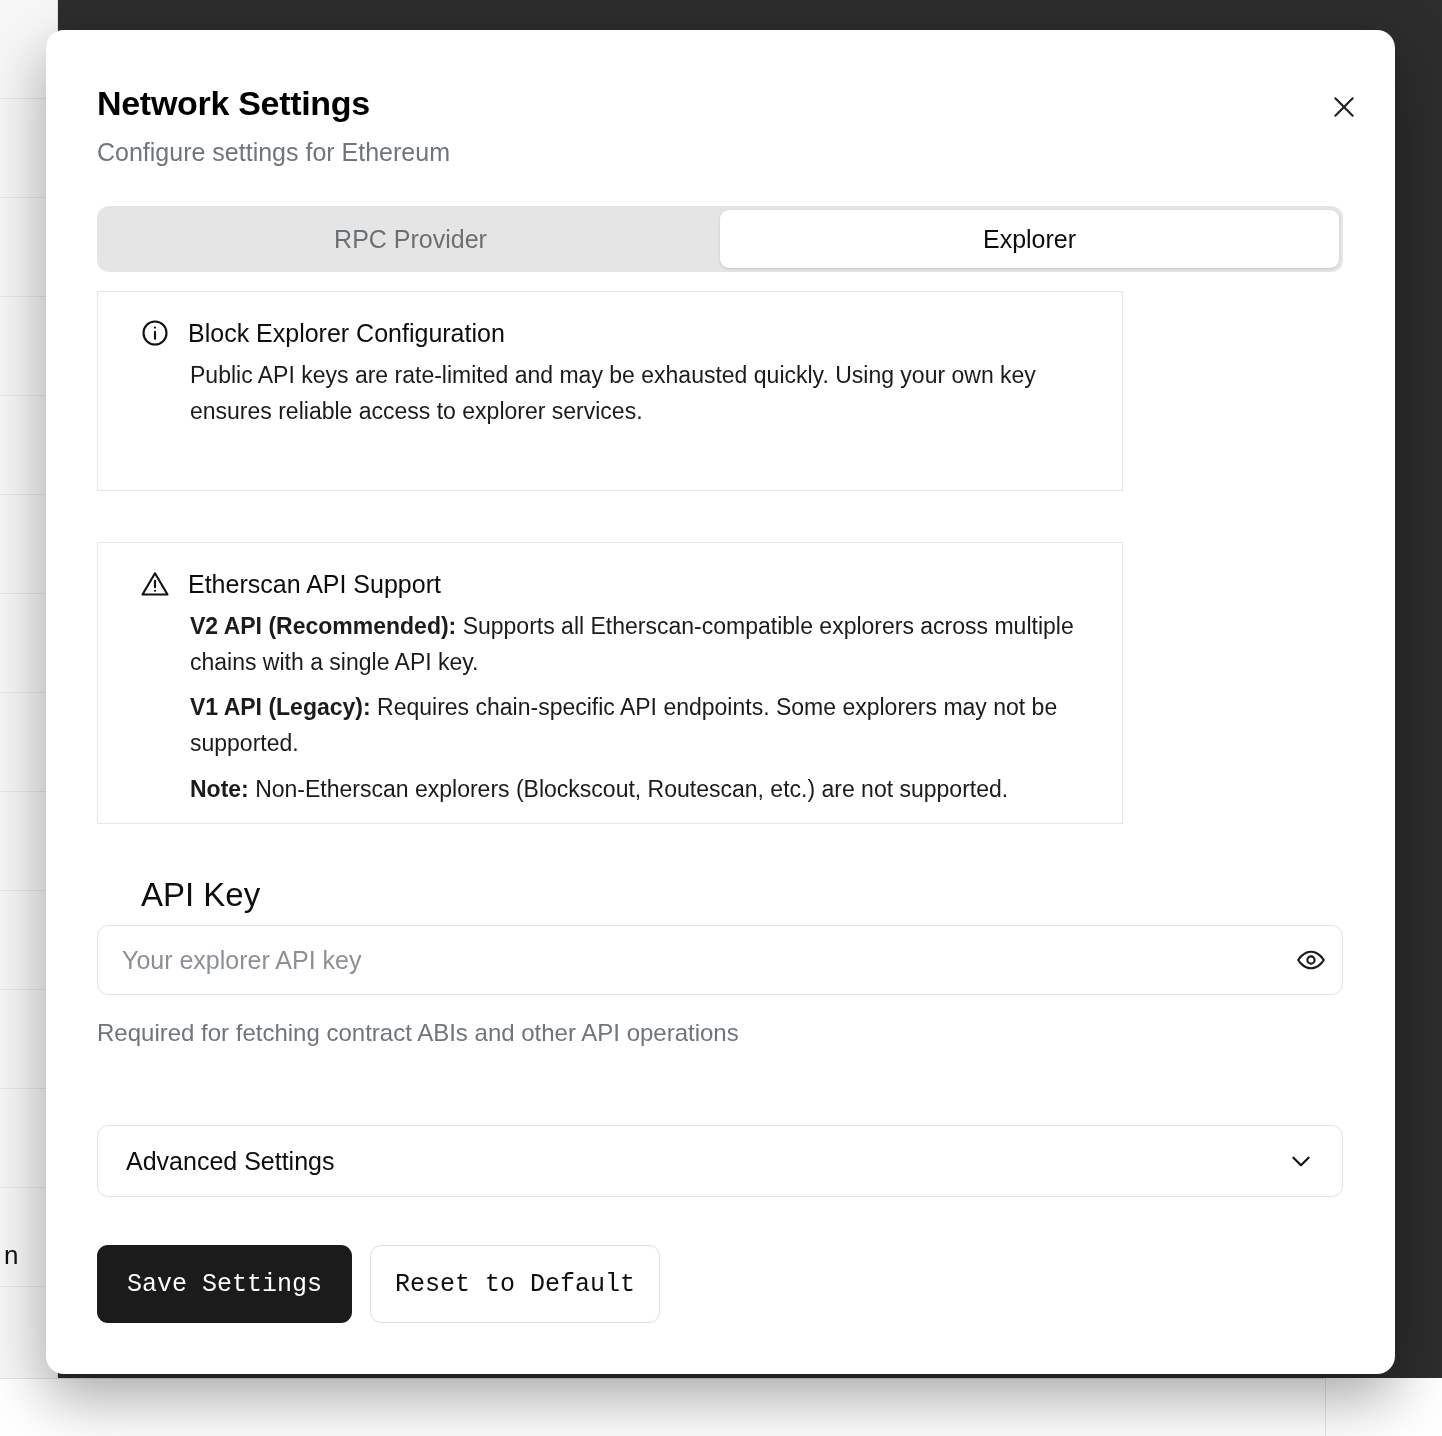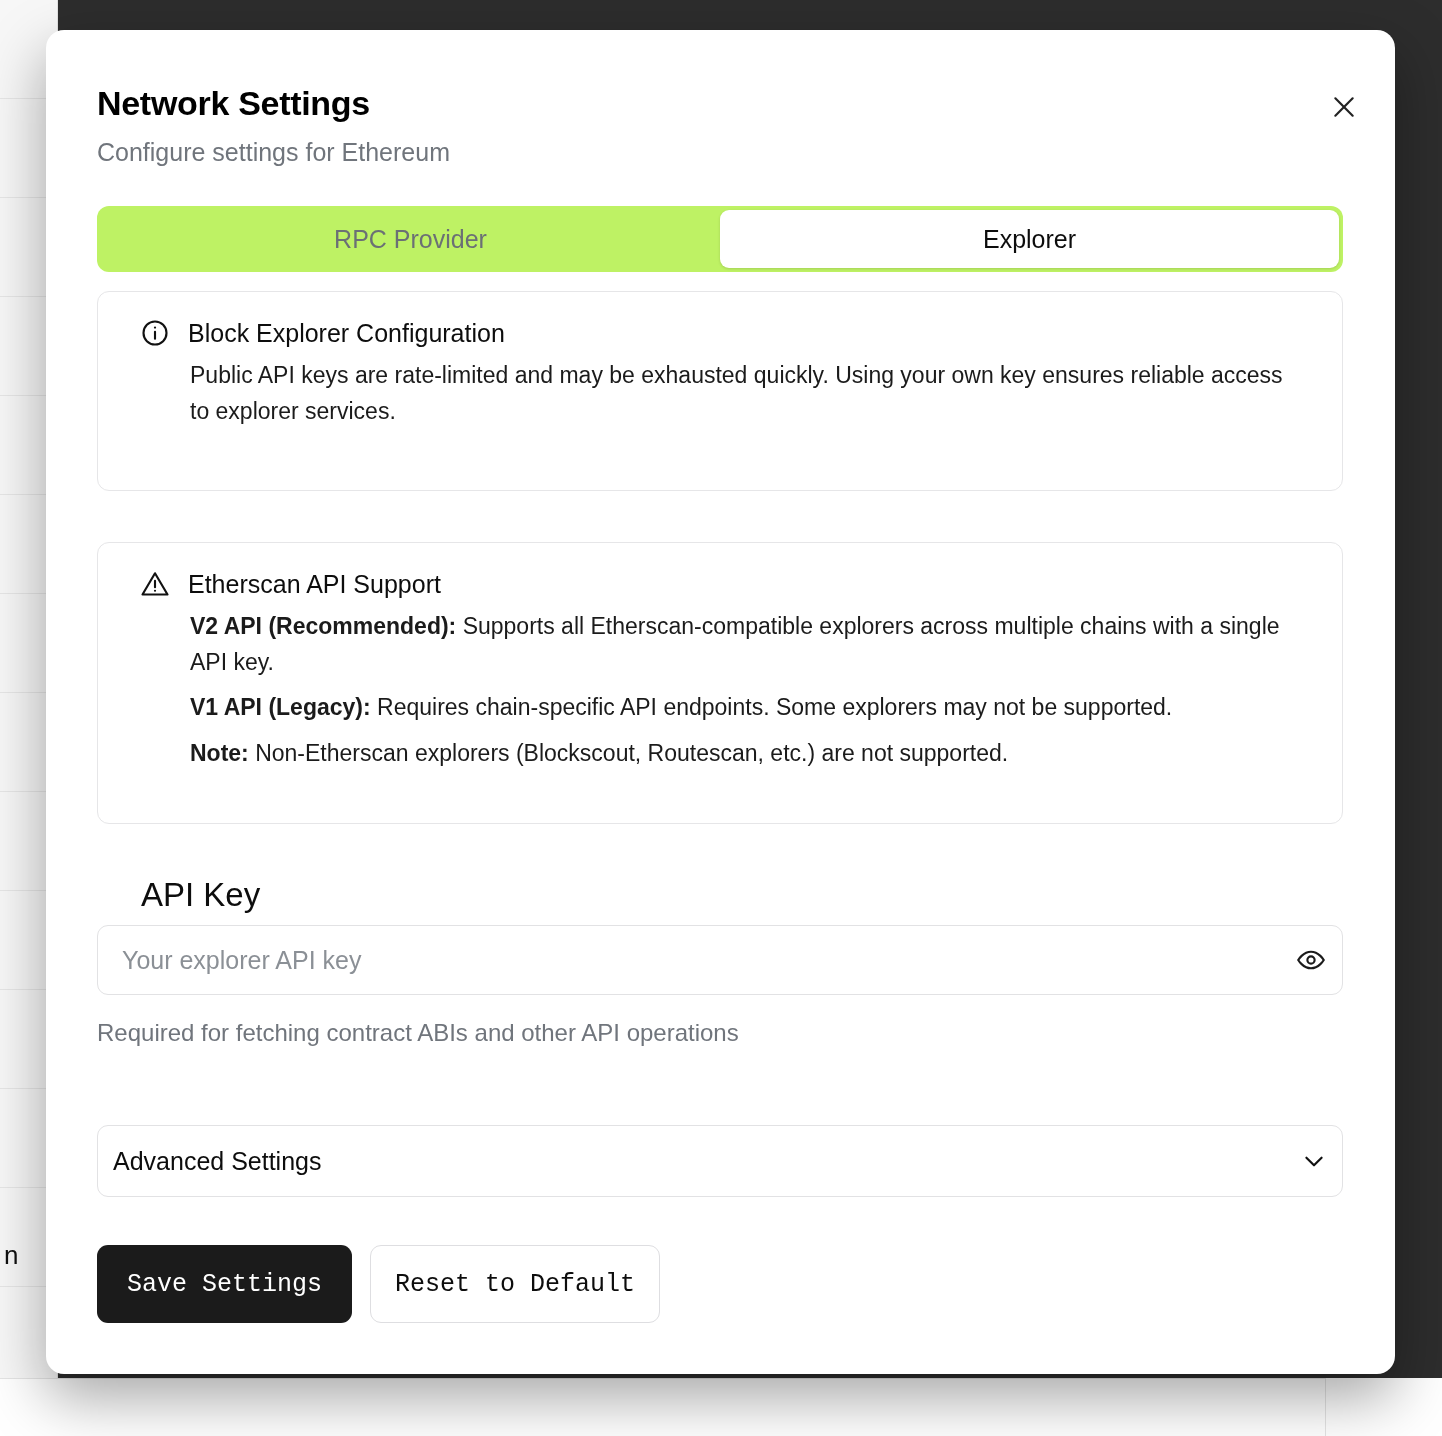--- a/index.html
+++ b/index.html
@@ -111,21 +111,21 @@
     color: #70757c;
   }
 
   
   .tabs {
     position: absolute;
     left: 51px;
     top: 176px;
     width: 1246px;
     height: 66px;
-    background: #bef264;
+    background: #e5e5e5;
     border-radius: 12px;
     display: flex;
     padding: 4px;
     box-sizing: border-box;
   }
   .tab {
     flex: 1;
     display: flex;
     align-items: center;
     justify-content: center;
@@ -138,23 +138,23 @@
   .tab.active {
     background: #ffffff;
     color: #0d0d0d;
     box-shadow: 0 1px 3px rgba(0,0,0,0.14);
   }
 
   
   .card {
     position: absolute;
     left: 51px;
-    width: 1246px;
+    width: 1026px;
     border: 1px solid #e6e6e8;
-    border-radius: 12px;
+    border-radius: 0;
     box-sizing: border-box;
     background: #fff;
   }
   .card-info { top: 261px; height: 200px; }
   .card-warn { top: 512px; height: 282px; }
 
   .card-head {
     display: flex;
     align-items: center;
     gap: 18px;
@@ -233,21 +233,21 @@
     top: 1095px;
     width: 1246px;
     height: 72px;
     border: 1px solid #e2e2e4;
     border-radius: 11px;
     box-sizing: border-box;
     background: #fff;
     display: flex;
     align-items: center;
     justify-content: space-between;
-    padding: 0 15px;
+    padding: 0 28px;
     cursor: pointer;
   }
   .advanced .adv-label { font-size: 25px; color: #0d0d0d; }
 
   
   .btn-row {
     position: absolute;
     left: 51px;
     top: 1215px;
     display: flex;

